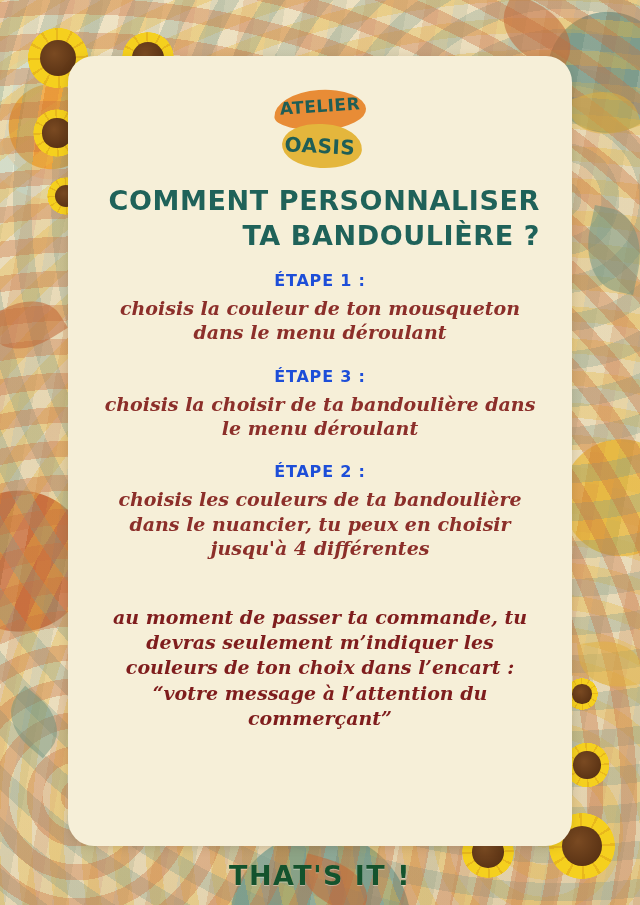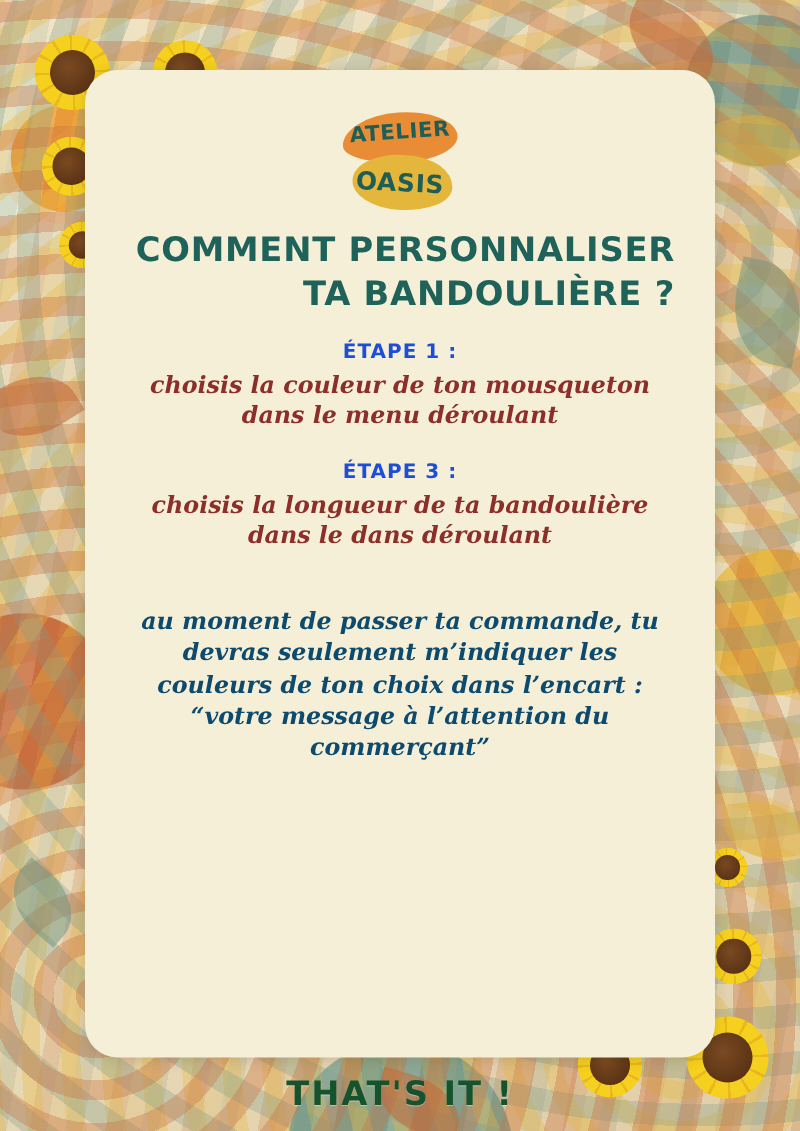--- a/index.html
+++ b/index.html
@@ -199,21 +199,21 @@
   .step-body {
     color: #8c2f2a;
     font-family: "DejaVu Serif", serif;
     font-weight: bold;
     font-style: italic;
     font-size: 19px;
     line-height: 1.28;
     margin: 0 4px 22px;
   }
   .note {
-    color: #0c4a6e;
+    color: #7f1d1d;
     font-family: "DejaVu Serif", serif;
     font-weight: bold;
     font-style: italic;
     font-size: 19px;
     line-height: 1.32;
     margin: 45px 8px 0;
   }
   .block { margin-bottom: 4px; }
 
   .footer {
@@ -296,23 +296,27 @@
 
       <div class="title">COMMENT PERSONNALISER TA BANDOULIÈRE ?</div>
 
       <div class="block">
         <div class="step-head">ÉTAPE 1 :</div>
         <div class="step-body">choisis la couleur de ton mousqueton dans le menu déroulant</div>
       </div>
 
       <div class="block">
         <div class="step-head">ÉTAPE 3 :</div>
-        <div class="step-body">choisis la longueur de ta bandoulière dans le dans déroulant</div>
+        <div class="step-body">choisis la choisir de ta bandoulière dans le menu déroulant</div>
       </div>
 
+      <div class="block">
+        <div class="step-head">ÉTAPE 2 :</div>
+        <div class="step-body">choisis les couleurs de ta bandoulière dans le nuancier, tu peux en choisir jusqu'à 4 différentes</div>
+      </div>
 
       <div class="note">au moment de passer ta commande, tu devras seulement m’indiquer les couleurs de ton choix dans l’encart : “votre message à l’attention du commerçant”</div>
 
     </div>
   </div>
 
   <div class="footer">THAT'S IT !</div>
 
 </div>
 

